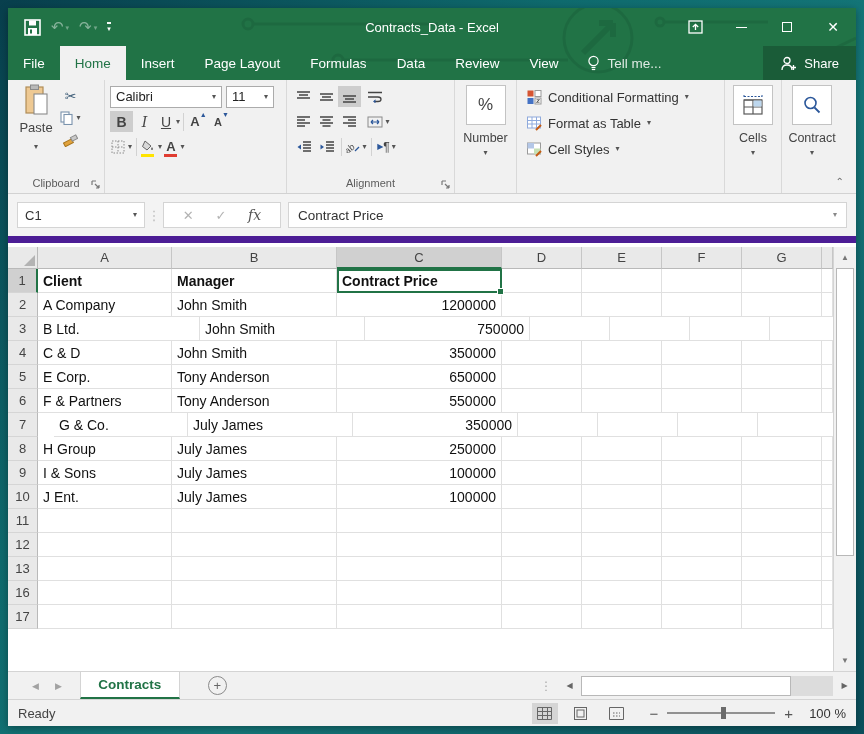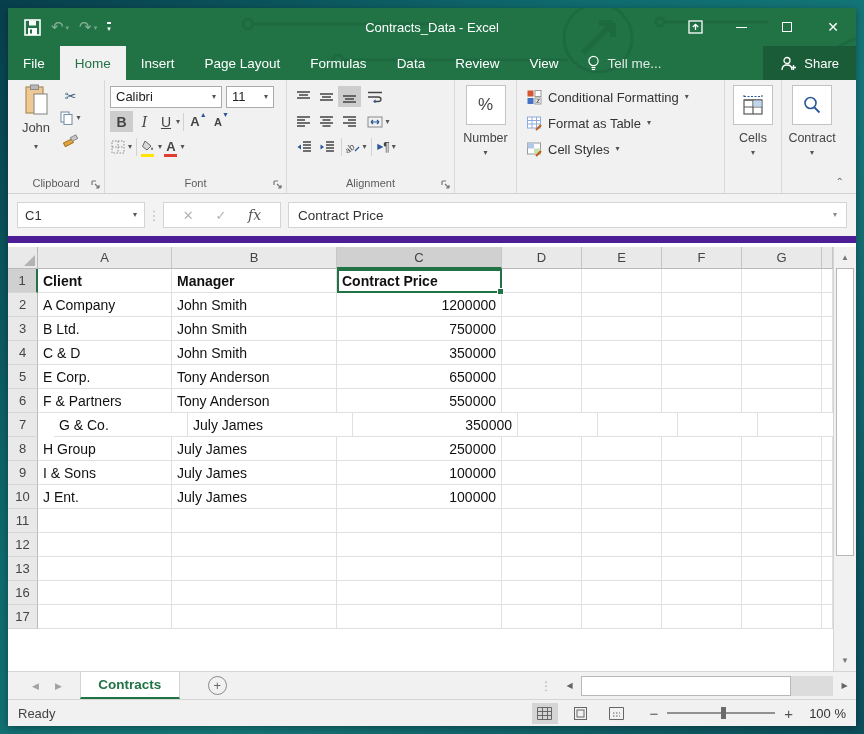--- a/index.html
+++ b/index.html
@@ -239,21 +239,21 @@
   <div class="ribbon">
 
     <div class="grp" style="width:97px">
       <div class="grp-body" style="display:flex">
         <div style="width:46px;text-align:center">
           <svg width="25" height="32" viewBox="0 0 25 32">
             <rect x="2" y="3" width="17" height="26" fill="#eec993" stroke="#b08d57" stroke-width="1.2"></rect>
             <rect x="6.5" y="1" width="8" height="4.5" fill="#b9b9b9" stroke="#8a8a8a"></rect>
             <rect x="10" y="10" width="13" height="20" fill="#fff" stroke="#8a8a8a" stroke-width="1.1"></rect>
           </svg>
-          <div style="font-size:13px;color:#444">John</div>
+          <div style="font-size:13px;color:#444">Paste</div>
           <span class="caret">▾</span>
         </div>
         <div style="display:flex;flex-direction:column;justify-content:flex-start;gap:2px;padding-top:2px">
           <span class="rbtn" style="height:20px">
             <span style="color:#44627c;font-size:14px">✂</span>
           </span>
           <span class="rbtn" style="height:20px">
             <svg width="13" height="14" viewBox="0 0 13 14">
               <rect x="1" y="1" width="8" height="10" fill="#fff" stroke="#7a93ad" stroke-width="1.1"></rect>
               <rect x="4" y="3.5" width="8" height="10" fill="#fff" stroke="#7a93ad" stroke-width="1.1"></rect>
@@ -328,26 +328,20 @@
             <span class="caret" style="margin-left:3px">▾</span>
           </span>
           <span class="rbtn">
             <span style="text-align:center">
               <span class="glyphA">A</span>
               <span class="redbar"></span>
             </span>
             <span class="caret" style="margin-left:3px">▾</span>
           </span>
         </div>
-      </div>
-      <div class="grp-label">
-        <span>Font</span>
-        <svg class="launcher" width="10" height="10" viewBox="0 0 10 10">
-          <path d="M1 1 h4 M1 1 v4 M4 4 l4 4 M8 8 v-3 M8 8 h-3" fill="none" stroke="#777" stroke-width="1.2"></path>
-        </svg>
       </div>
     </div>
 
     <div class="grp" style="width:168px">
       <div class="grp-body">
         <div class="rrow">
           <span class="rbtn">
             <svg width="13" height="12" viewBox="0 0 13 12">
                   <path d="M0 1 h13 M2 4 h9 M0 7 h13" stroke="#444" stroke-width="1.4"></path>
                 </svg>
@@ -548,21 +542,21 @@
             <div class="cell" style="width: 165px;">John Smith</div>
             <div class="cell num" style="width: 165px;">1200000</div>
             <div class="cell" style="width: 80px;"></div>
             <div class="cell" style="width: 80px;"></div>
             <div class="cell" style="width: 80px;"></div>
             <div class="cell" style="width: 80px;"></div>
             <div class="cell" style="width: 11px;"></div>
           </div>
           <div class="grow">
             <div class="rowh">3</div>
-            <div class="cell" style="width: 134px;">B Ltd.</div>
+            <div class="cell" style="width: 162px;">B Ltd.</div>
             <div class="cell" style="width: 165px;">John Smith</div>
             <div class="cell num" style="width: 165px;">750000</div>
             <div class="cell" style="width: 80px;"></div>
             <div class="cell" style="width: 80px;"></div>
             <div class="cell" style="width: 80px;"></div>
             <div class="cell" style="width: 80px;"></div>
             <div class="cell" style="width: 11px;"></div>
           </div>
           <div class="grow">
             <div class="rowh">4</div>

